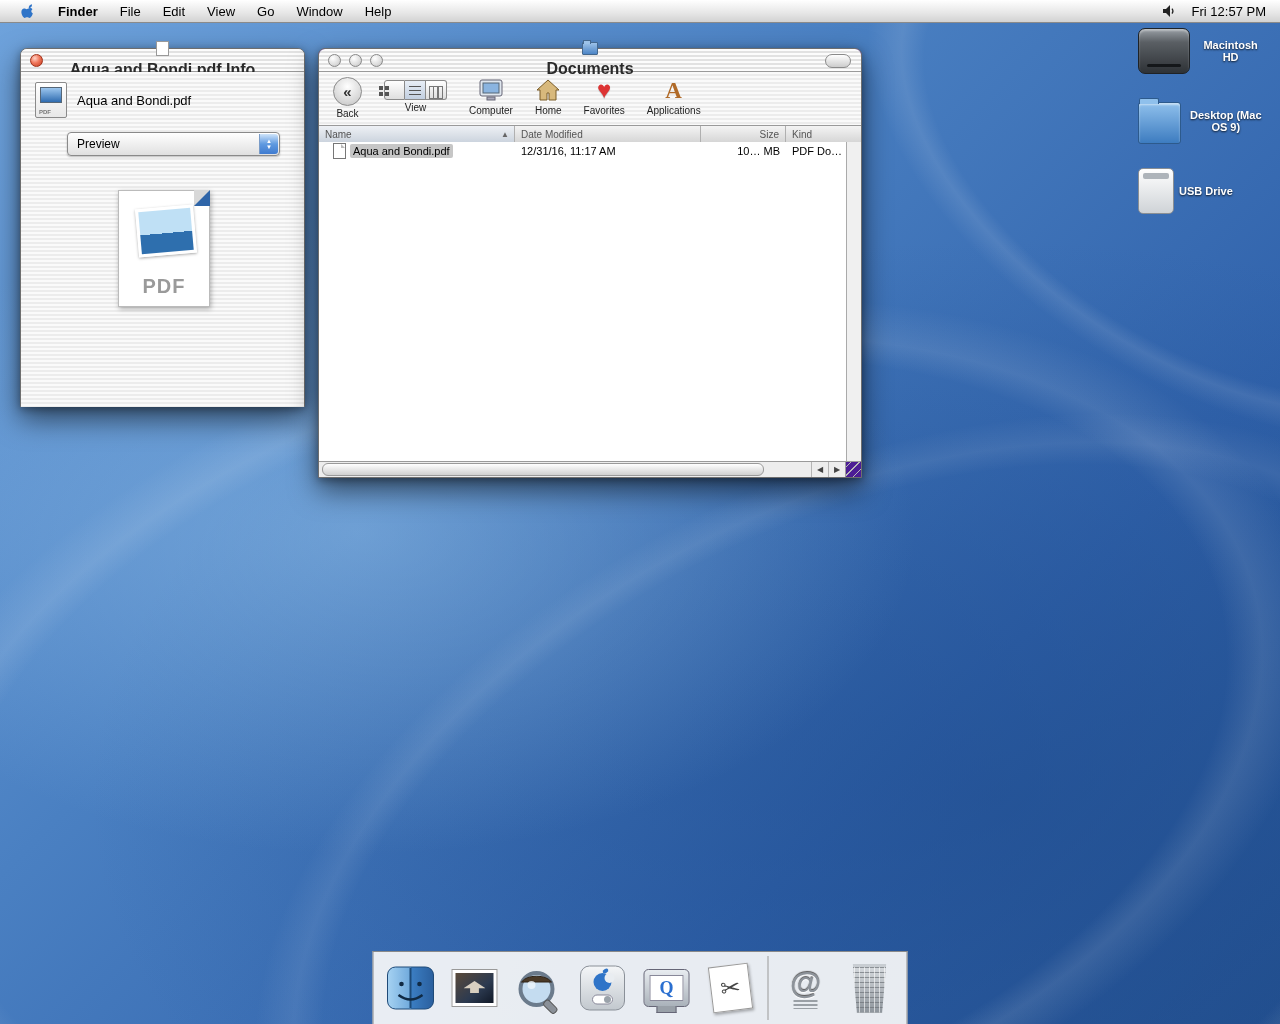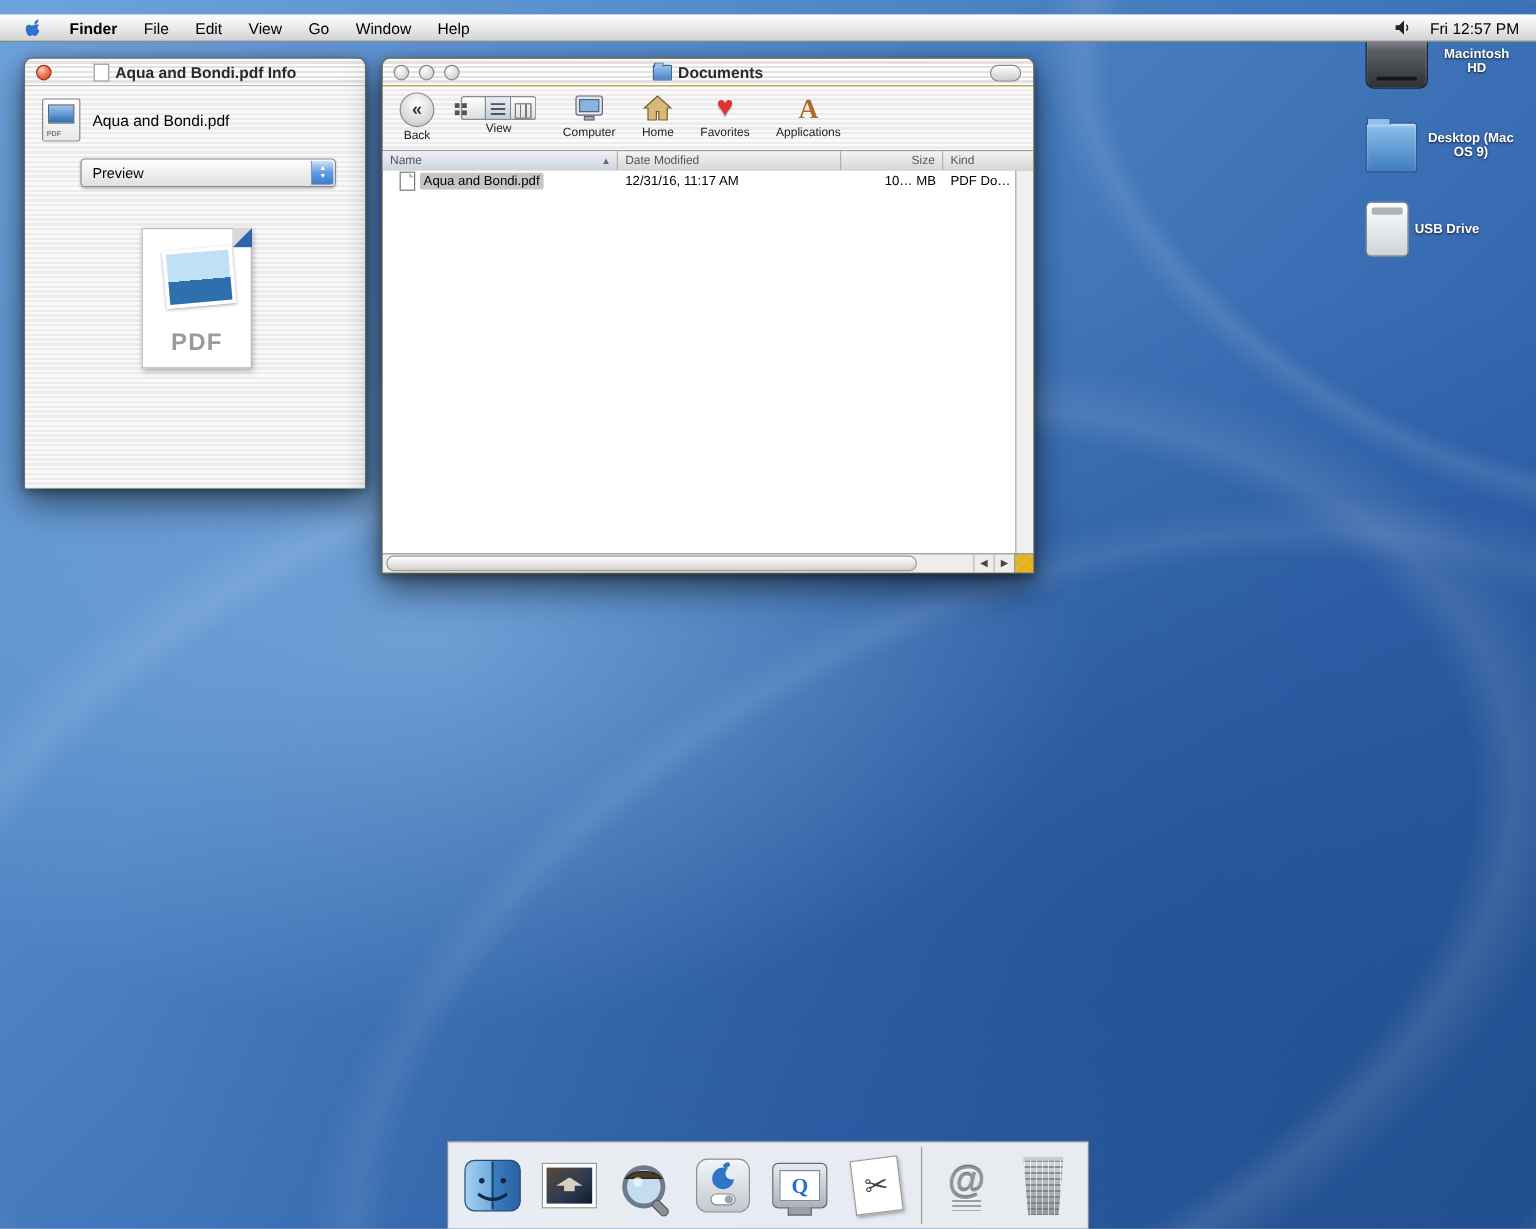--- a/index.html
+++ b/index.html
@@ -13,39 +13,39 @@
   }
   .swoosh{position:absolute;pointer-events:none;}
   .sw1{width:1700px;height:1000px;left:-260px;top:260px;transform:rotate(-14deg);
     background:radial-gradient(ellipse at center, rgba(255,255,255,0) 54%, rgba(255,255,255,.10) 57%, rgba(255,255,255,0) 62%);}
   .sw2{width:1500px;height:900px;left:120px;top:420px;transform:rotate(-26deg);
     background:radial-gradient(ellipse at center, rgba(255,255,255,0) 55%, rgba(255,255,255,.08) 58%, rgba(255,255,255,0) 62%);}
   .sw3{width:900px;height:500px;left:760px;top:-80px;transform:rotate(32deg);
     background:radial-gradient(ellipse at center, rgba(255,255,255,0) 50%, rgba(255,255,255,.10) 54%, rgba(255,255,255,0) 60%);}
 
   
-  .menubar{position:absolute;left:0;top:12px;width:1280px;height:22px;z-index:50;
+  .menubar{position:absolute;left:0;top:0;width:1280px;height:22px;z-index:50;
     background:linear-gradient(#ffffff,#e6e6e6 60%,#d2d2d2);
     border-bottom:1px solid #8a8a8a;
     display:flex;align-items:center;font-size:13px;color:#000;}
   .menubar .left{display:flex;align-items:center;gap:0;padding-left:10px;}
   .menu-item{padding:0 11px;height:22px;display:flex;align-items:center;cursor:default;}
   .menu-item.app{font-weight:bold;}
   .apple-glyph{width:15px;height:17px;display:block;}
   .menubar .right{margin-left:auto;display:flex;align-items:flex-start;gap:14px;padding-right:14px;}
   .clock{font-size:13px;}
 
   
   .window{position:absolute;box-shadow:0 12px 28px rgba(0,0,0,.55), 0 2px 8px rgba(0,0,0,.35);
     border:1px solid #6e6e6e;border-radius:7px 7px 0 0;background:#f4f4f4;}
   .titlebar{height:22px;border-radius:6px 6px 0 0;position:relative;
     background:repeating-linear-gradient(180deg,#fcfcfc 0 2px,#e2e2e2 2px 4px);
     border-bottom:1px solid #9a9a9a;display:flex;align-items:center;}
-  .title-text{position:absolute;left:0;right:0;text-align:center;font-size:13px;font-weight:bold;color:#2a2a2a;
-    display:flex;justify-content:center;align-items:center;gap:5px;pointer-events:none;}
+  .title-text{position:absolute;left:0;right:0;text-align:center;font-size:16px;font-weight:bold;color:#2a2a2a;
+    display:flex;justify-content:center;align-items:center;gap:5px;pointer-events:none;flex-direction:column;}
   .tb-btn{width:13px;height:13px;border-radius:50%;border:1px solid #888;box-sizing:border-box;}
   .tb-close-red{background:radial-gradient(circle at 35% 30%, #ffd3c6, #f0775c 45%, #c23a1e);border-color:#a03018;}
   .tb-gray{background:radial-gradient(circle at 35% 30%, #ffffff, #dcdcdc 60%, #bdbdbd);}
   .pinstripe{background:repeating-linear-gradient(180deg,#fafafa 0 2px,#ececec 2px 4px);}
 
   
   #info-win{left:20px;top:48px;width:283px;height:357px;}
   #info-win .titlebar .tb-btn{margin-left:9px;}
   .title-doc-ic{width:11px;height:13px;background:#fff;border:1px solid #999;display:inline-block;}
   #info-body{height:calc(100% - 22px);border-radius:0;position:relative;}
@@ -65,21 +65,21 @@
     border:1px solid #bbb;box-shadow:1px 2px 5px rgba(0,0,0,.3);}
   .preview-card .ear{position:absolute;right:-1px;top:-1px;width:0;height:0;
     border-left:16px solid #d8d8d8;border-top:16px solid #2f65a8;transform:rotate(90deg);}
   .preview-card .photo{position:absolute;left:18px;top:16px;width:52px;height:42px;background:#fff;
     border:3px solid #fff;box-shadow:0 1px 3px rgba(0,0,0,.35);transform:rotate(-5deg);}
   .preview-card .photo .img{width:100%;height:100%;background:linear-gradient(#bfe0f5 0 55%,#2e6fae 55% 100%);}
   .preview-card .pdf-label{position:absolute;left:0;right:0;bottom:8px;text-align:center;
     font-size:20px;font-weight:bold;color:#9a9a9a;letter-spacing:1px;}
 
   
-  #finder-win{left:318px;top:48px;width:542px;height:428px;background:#eab308;}
+  #finder-win{left:318px;top:48px;width:542px;height:428px;background:#4c1d95;}
   #finder-win .titlebar .btns{display:flex;gap:8px;margin-left:9px;z-index:2;}
   .folder-mini{width:14px;height:11px;background:linear-gradient(#9cc2e8,#4d85c6);border:1px solid #44688e;border-radius:1px;position:relative;}
   .folder-mini::before{content:"";position:absolute;left:0;top:-3px;width:6px;height:3px;background:#9cc2e8;border:1px solid #44688e;border-bottom:none;border-radius:1px 1px 0 0;}
   .toolbar-toggle{position:absolute;right:10px;top:5px;width:24px;height:12px;border-radius:7px;
     border:1px solid #8a8a8a;background:linear-gradient(#fff,#ccc);}
   .toolbar{height:54px;border-bottom:1px solid #9a9a9a;display:flex;align-items:flex-start;
     padding:5px 0 0 14px;gap:0;box-sizing:border-box;}
   .tool{display:flex;flex-direction:column;align-items:center;gap:2px;margin-right:22px;}
   .tool .lbl{font-size:10px;color:#222;}
   .back-circle{width:27px;height:27px;border-radius:50%;border:1px solid #8a8a8a;

